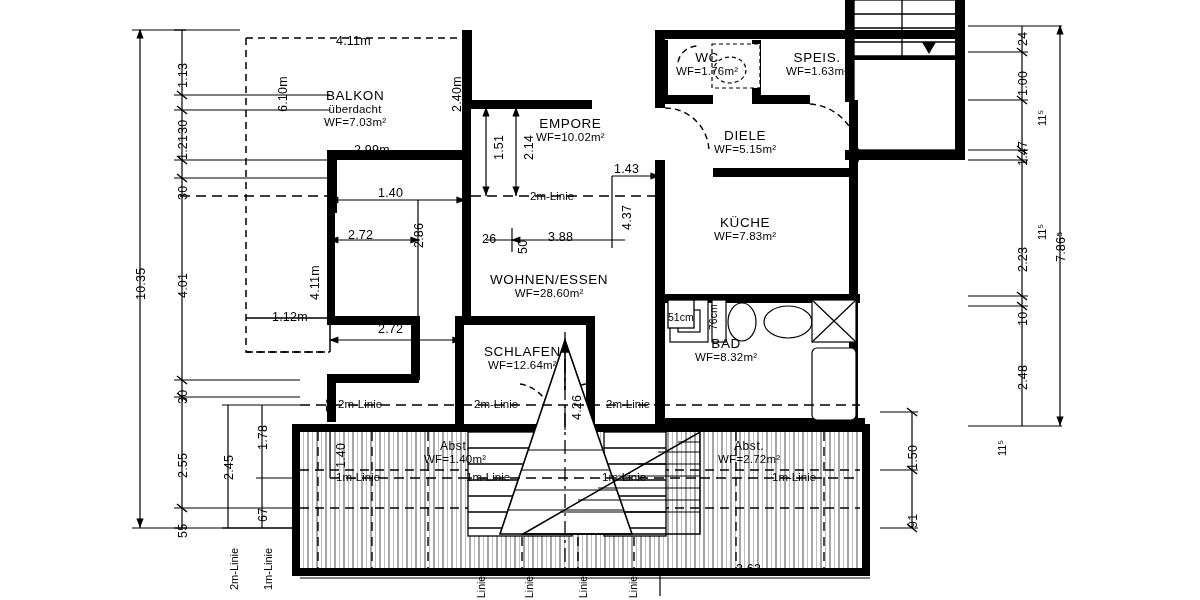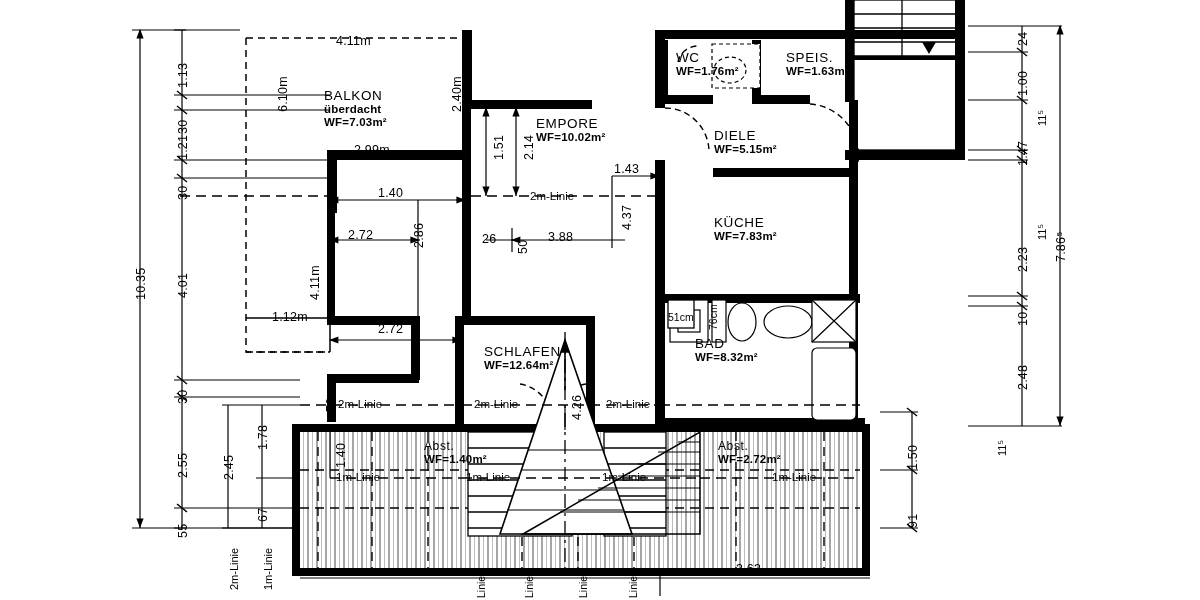--- a/index.html
+++ b/index.html
@@ -1,23 +1,23 @@
 <!DOCTYPE html>
 <html><head>
 <meta charset="utf-8">
 <style>
   html,body{margin:0;padding:0;background:#ffffff;}
   body{width:1200px;height:600px;overflow:hidden;
        font-family:"Liberation Sans","DejaVu Sans",sans-serif;color:#000;}
   #stage{position:relative;width:1200px;height:600px;background:#fff;}
   svg.plan{position:absolute;left:0;top:0;width:1200px;height:600px;}
   .lbl{position:absolute;white-space:nowrap;line-height:1.12;}
-  .room{font-size:13.5px;letter-spacing:.6px;}
+  .room{font-size:13.5px;letter-spacing:.6px;text-align:center;}
   .room .nm{display:block;}
-  .room .wf{display:block;font-size:11.5px;letter-spacing:.2px;font-weight:bold;}
+  .room .wf{display:block;font-size:11.5px;letter-spacing:.2px;}
   .sm{font-size:11.5px;}
   .xs{font-size:10.5px;}
   .dim{font-size:12.5px;letter-spacing:.2px;}
   .dimS{font-size:11px;}
   .rot90{transform:rotate(-90deg);transform-origin:0 0;}
   .ctr{text-align:center;}
 </style>
 </head>
 <body>
 
@@ -318,20 +318,24 @@
   <div class="lbl room" style="left:714px;top:215px;">
     <span class="nm">KÜCHE</span>
     <span class="wf">WF=7.83m²</span>
   </div>
 
   <div class="lbl room" style="left:695px;top:336px;">
     <span class="nm">BAD</span>
     <span class="wf">WF=8.32m²</span>
   </div>
 
+  <div class="lbl room ctr" style="left:490px;top:272px;">
+    <span class="nm">WOHNEN/ESSEN</span>
+    <span class="wf">WF=28.60m²</span>
+  </div>
 
   <div class="lbl room" style="left:484px;top:344px;">
     <span class="nm">SCHLAFEN</span>
     <span class="wf">WF=12.64m²</span>
   </div>
 
   <div class="lbl room" style="left:424px;top:440px;">
     <span class="nm" style="font-size:12px">Abst.</span>
     <span class="wf">WF=1.40m²</span>
   </div>

